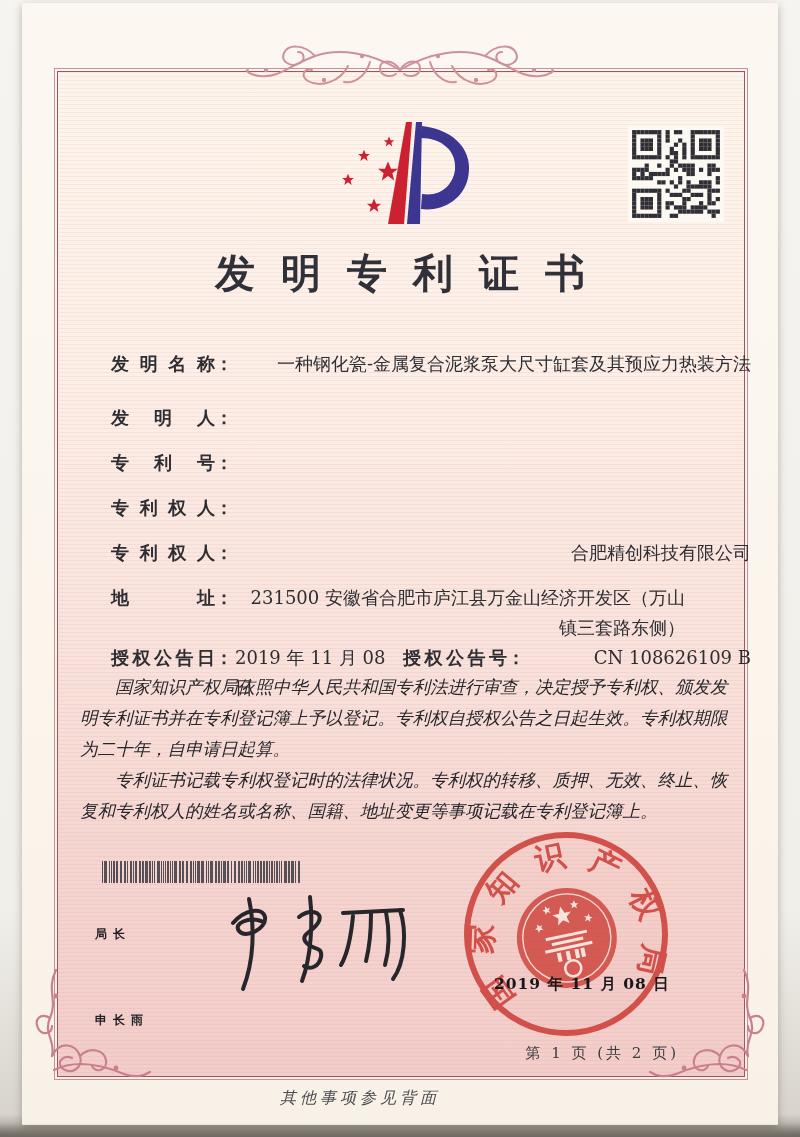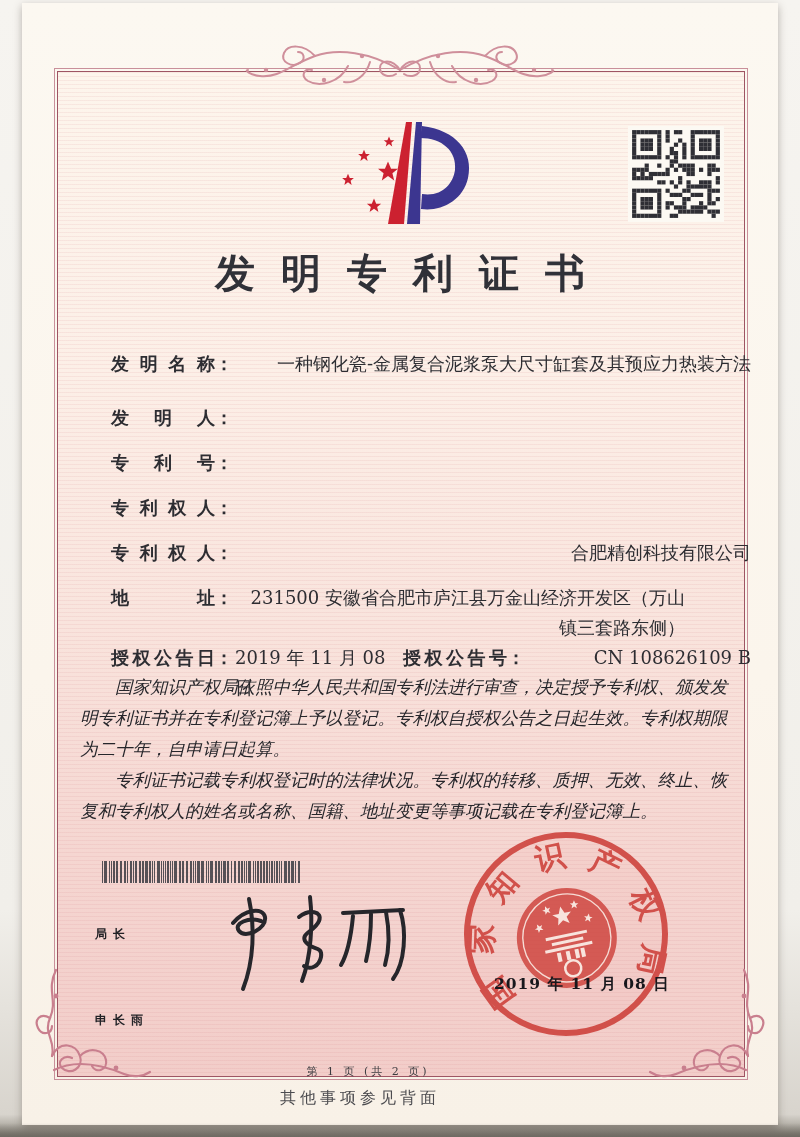--- a/index.html
+++ b/index.html
@@ -28,23 +28,23 @@
   .paras{position:absolute;left:80px;top:672px;width:650px;font-size:17.5px;line-height:31px;
     font-style:italic;color:#26262b;z-index:5;}
   .paras p{margin:0;text-indent:2em;}
   .barcode-box{position:absolute;left:100px;top:861px;z-index:5;opacity:.85;}
   .director{position:absolute;left:95px;font-size:12px;font-weight:700;letter-spacing:6px;color:#222226;z-index:5;}
   .sig{position:absolute;left:205px;top:883px;z-index:6;}
   .seal{position:absolute;left:452px;top:820px;z-index:5;transform:rotate(-12deg);opacity:.92;}
   .seal text{font-size:30px;font-weight:700;fill:#cf4640;font-family:"DejaVu Serif",serif;}
   .seal-date{position:absolute;left:494px;top:974px;font-size:15.5px;font-weight:700;
     letter-spacing:1px;color:#17171c;z-index:7;}
-  .page-footer{position:absolute;left:57px;top:1044px;width:622px;text-align:center;
-    font-size:11px;letter-spacing:3px;color:#3c3c40;z-index:5;margin-top:20px;}
-  .back-note{position:absolute;left:57px;top:1088px;width:606px;text-align:center;
+  .page-footer{position:absolute;left:57px;top:1044px;width:622px;text-align:right;
+    font-size:15px;letter-spacing:3px;color:#3c3c40;z-index:5;}
+  .back-note{position:absolute;left:57px;top:1088px;width:606px;text-align:center;font-style:italic;
     font-size:16px;letter-spacing:4px;color:#4c4c50;z-index:5;}
   .ornament{position:absolute;z-index:4;}
   .shadow-bottom{position:absolute;left:0;bottom:0;width:800px;height:14px;z-index:9;
     background:linear-gradient(180deg,rgba(80,75,68,0) 0%,rgba(80,75,68,.35) 60%,#6e6a62 100%);}
 </style>
 </head>
 <body>
 
 <div class="page">
   <div class="paper"></div>

